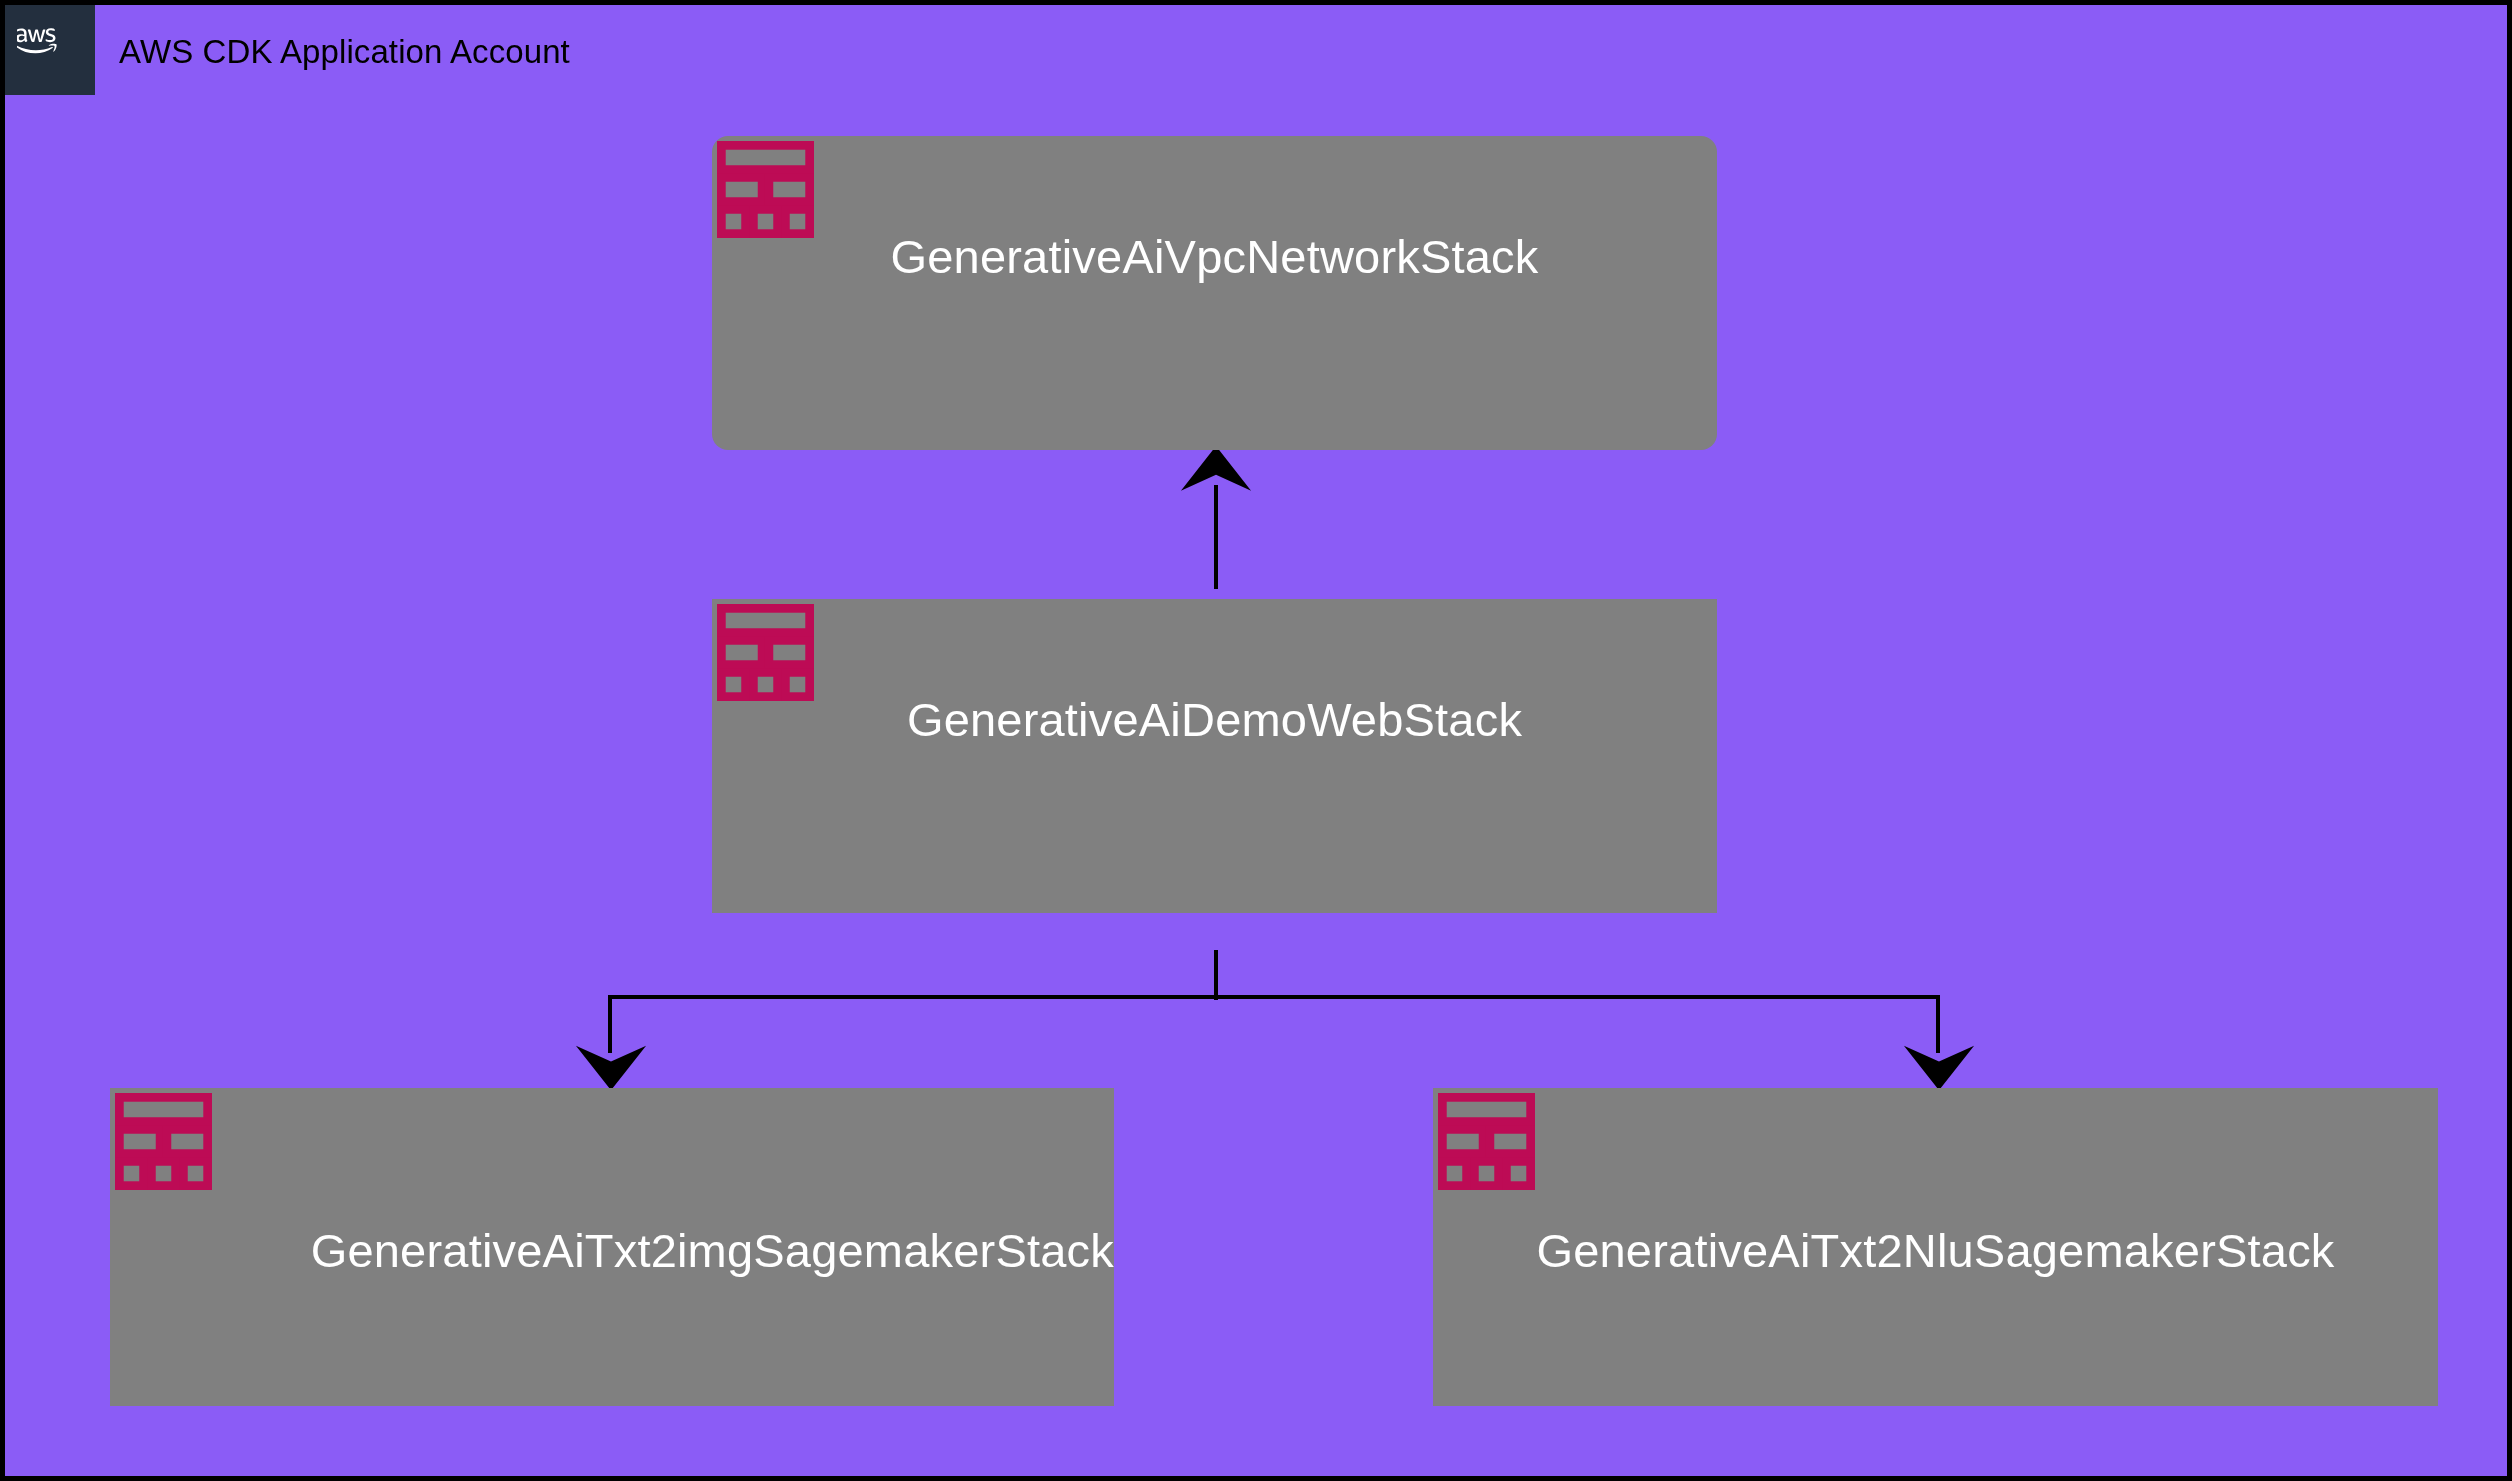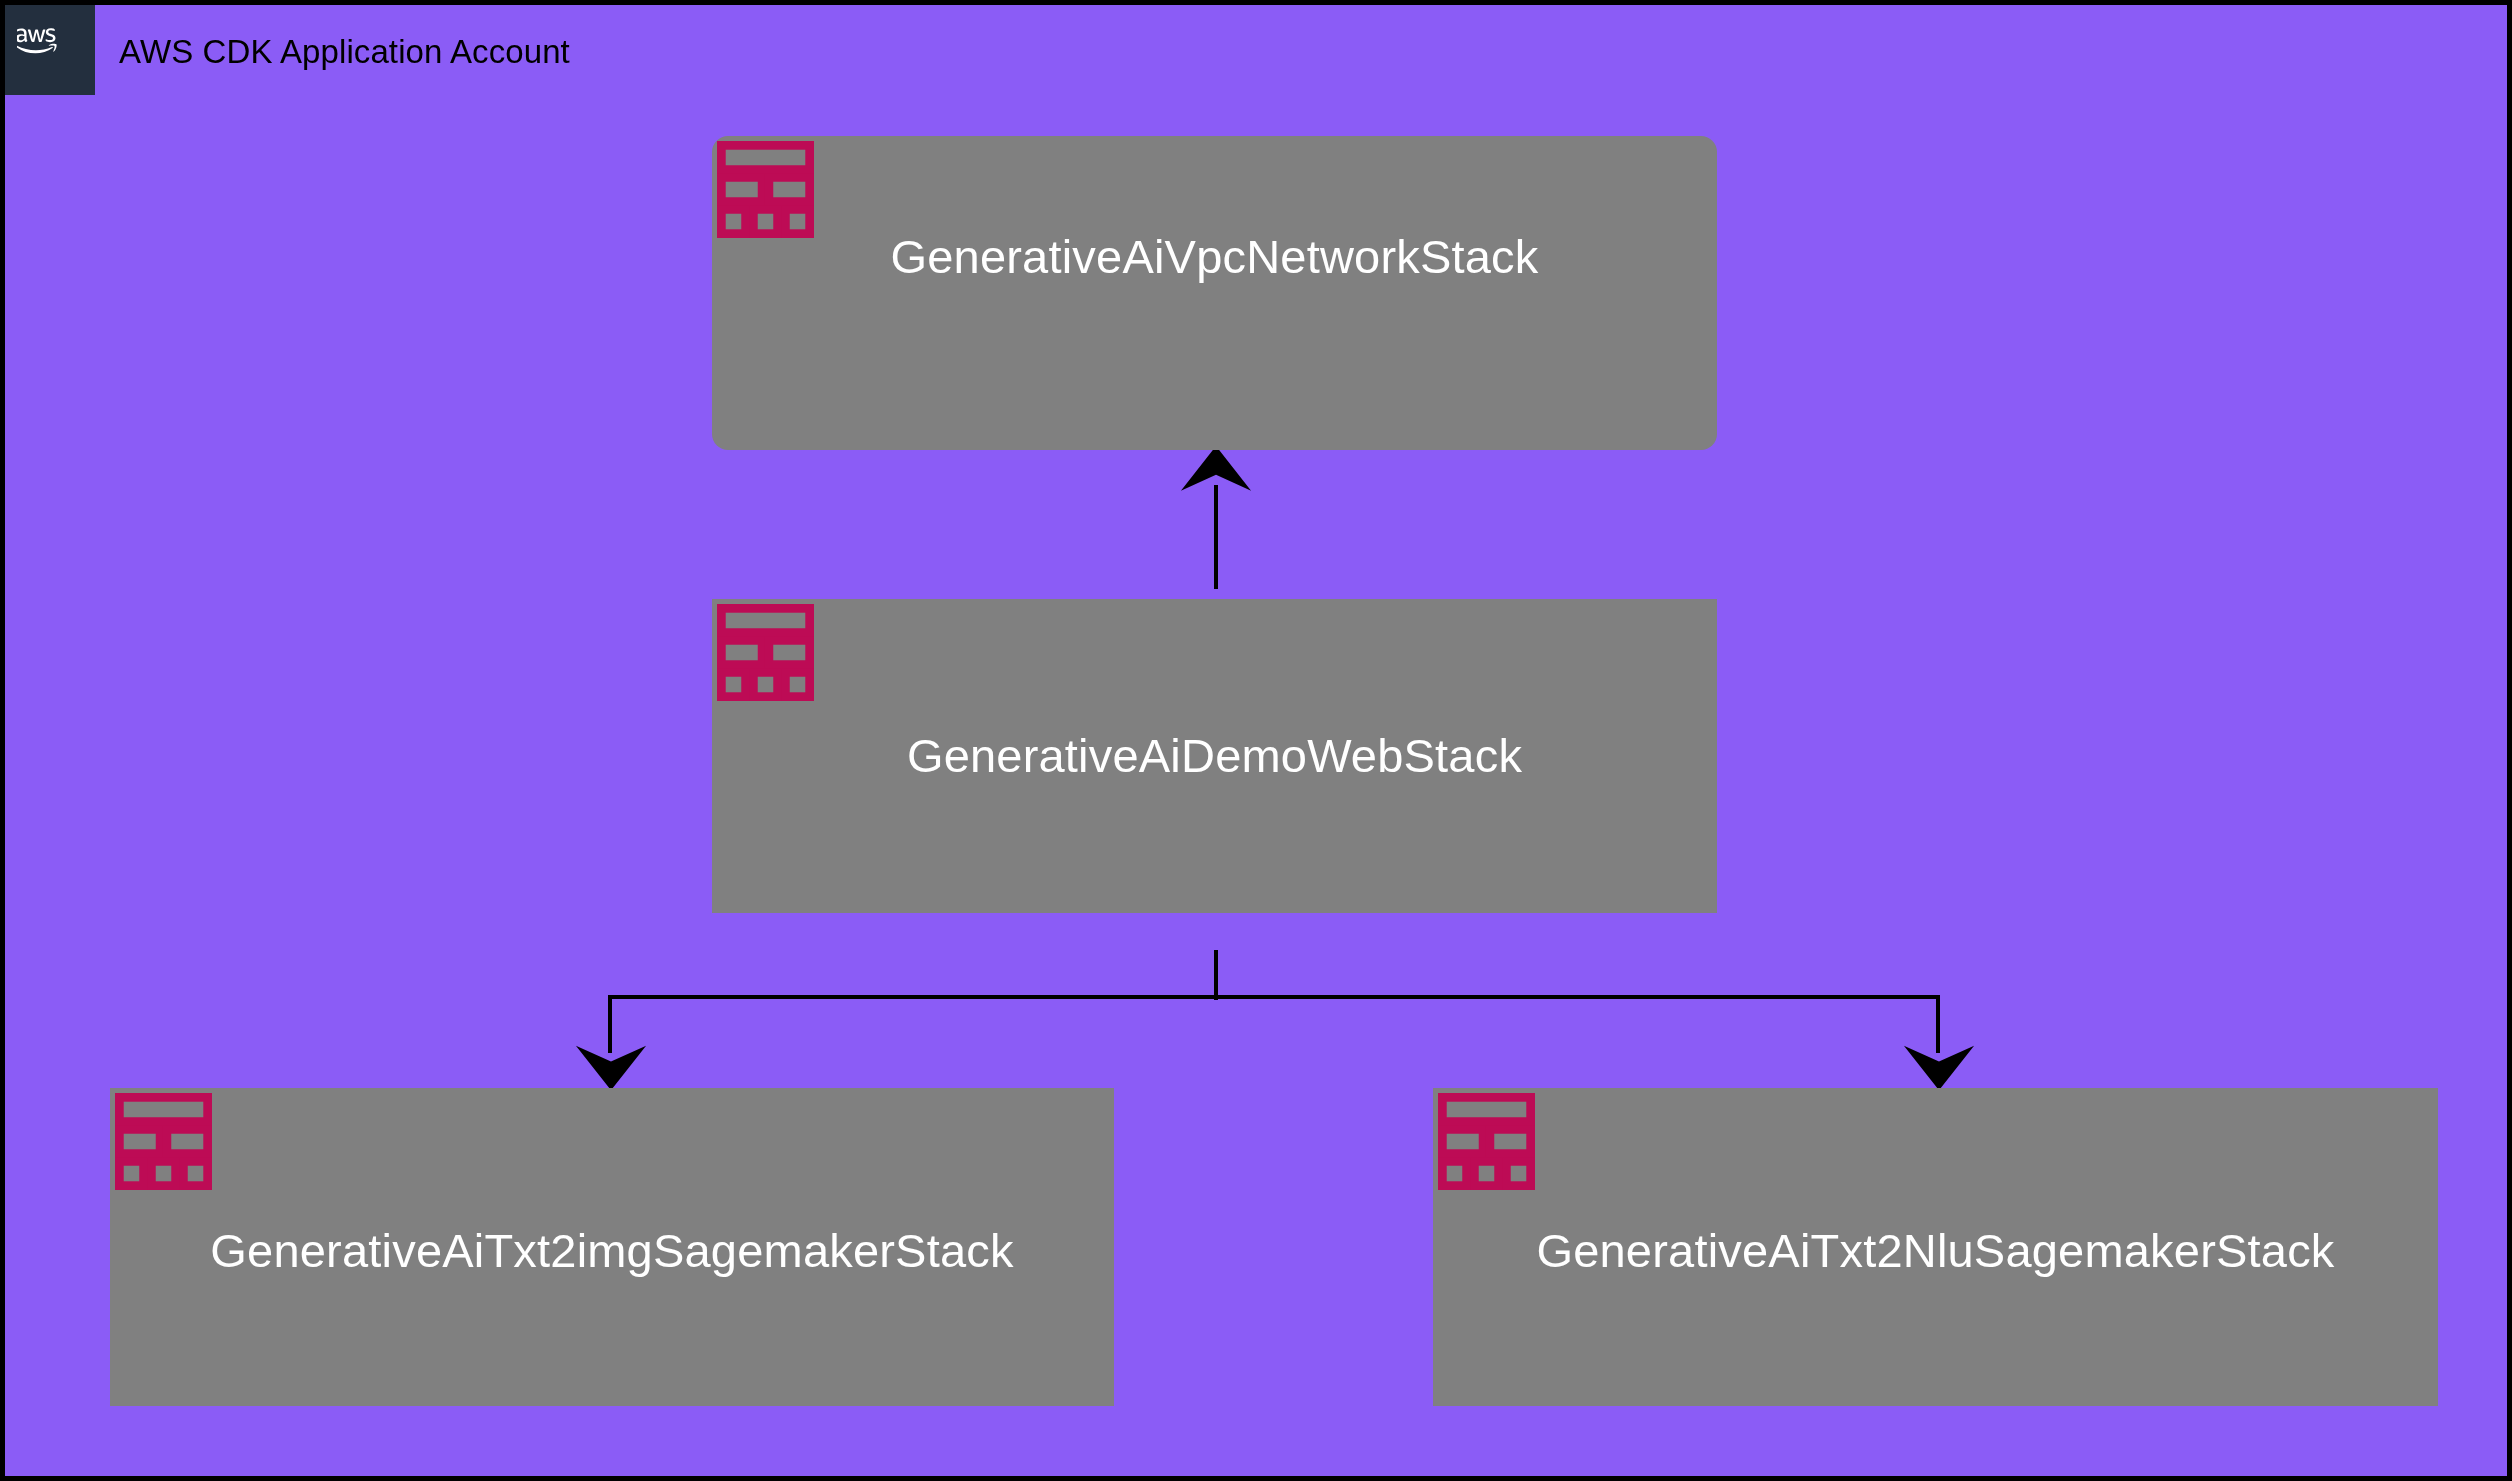--- a/index.html
+++ b/index.html
@@ -132,35 +132,35 @@
     <svg class="stack-icon" viewBox="0 0 100 100">
       <g fill="none" stroke="#BD0B55" stroke-width="9">
         <rect x="4.5" y="4.5" width="91" height="25"></rect>
         <rect x="4.5" y="37.5" width="42" height="25"></rect>
         <rect x="53.5" y="37.5" width="42" height="25"></rect>
         <rect x="4.5" y="70.5" width="25" height="25"></rect>
         <rect x="37.5" y="70.5" width="25" height="25"></rect>
         <rect x="70.5" y="70.5" width="25" height="25"></rect>
       </g>
     </svg>
-    <div class="stack-label" style="top:93px;margin-top:36px;">GenerativeAiDemoWebStack</div>
+    <div class="stack-label" style="top:93px;">GenerativeAiDemoWebStack</div>
   </div>
 
   <div class="stack-box" style="left:105px; top:1083px; width:1004px; height:318px;">
     <svg class="stack-icon" viewBox="0 0 100 100">
       <g fill="none" stroke="#BD0B55" stroke-width="9">
         <rect x="4.5" y="4.5" width="91" height="25"></rect>
         <rect x="4.5" y="37.5" width="42" height="25"></rect>
         <rect x="53.5" y="37.5" width="42" height="25"></rect>
         <rect x="4.5" y="70.5" width="25" height="25"></rect>
         <rect x="37.5" y="70.5" width="25" height="25"></rect>
         <rect x="70.5" y="70.5" width="25" height="25"></rect>
       </g>
     </svg>
-    <div class="stack-label" style="top:135px;">GenerativeAiTxt2imgSagemakerStack</div>
+    <div class="stack-label" style="top:135px;text-align:right;">GenerativeAiTxt2imgSagemakerStack</div>
   </div>
 
   <div class="stack-box" style="left:1428px; top:1083px; width:1005px; height:318px;">
     <svg class="stack-icon" viewBox="0 0 100 100">
       <g fill="none" stroke="#BD0B55" stroke-width="9">
         <rect x="4.5" y="4.5" width="91" height="25"></rect>
         <rect x="4.5" y="37.5" width="42" height="25"></rect>
         <rect x="53.5" y="37.5" width="42" height="25"></rect>
         <rect x="4.5" y="70.5" width="25" height="25"></rect>
         <rect x="37.5" y="70.5" width="25" height="25"></rect>

